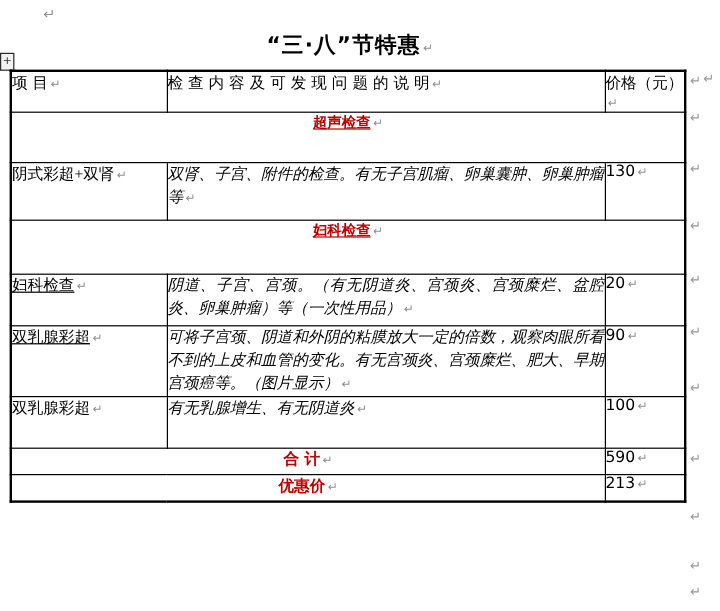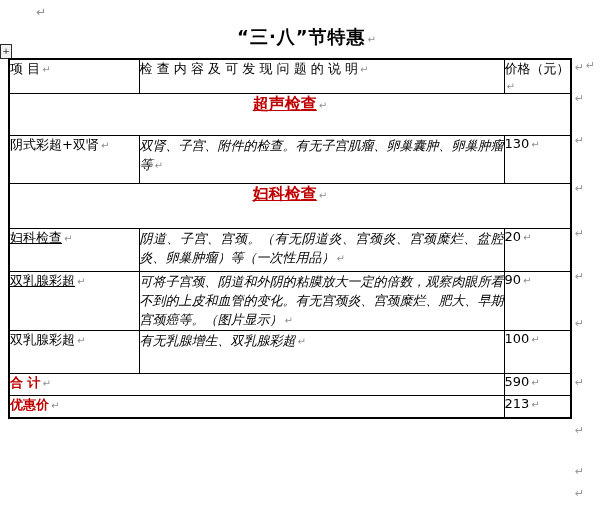--- a/index.html
+++ b/index.html
@@ -8,44 +8,44 @@
     font-family:"DejaVu Sans","Liberation Sans",sans-serif;color:#000;
   }
   .page{position:absolute;inset:0;}
   
   .pm{color:#8f8f8f;font-size:10px;margin-left:2px;font-weight:normal;text-decoration:none;display:inline-block;}
   .pm-top{position:absolute;left:36px;top:5px;font-size:12px;color:#8f8f8f;}
   .row-mark{position:absolute;color:#9a9a9a;font-size:11px;}
   
   .doc-title{
     position:absolute;top:25px;left:0;width:584px;text-align:center;
-    font-size:18px;font-weight:bold;letter-spacing:1px;margin-left:15px;
+    font-size:18px;font-weight:bold;letter-spacing:1px;
   }
   
   .tbl-handle{
     position:absolute;left:0px;top:44px;width:10px;height:13px;
     border:1px solid #2a2a2a;background:#f2f2f2;font-size:9px;line-height:12px;
     text-align:center;color:#2a2a2a;overflow:hidden;
   }
   
   table.price{
     position:absolute;left:8px;top:58px;width:562px;
     border-collapse:collapse;table-layout:fixed;
     border:2px solid #000;font-size:13px;
   }
   table.price td,table.price th{border:1px solid #000;padding:0;vertical-align:top;overflow:hidden;}
   th.h{font-weight:normal;text-align:left;vertical-align:middle;font-size:13px;}
-  td.item{padding:8px 3px 0 5px;line-height:18px;}
+  td.item{padding:8px 3px 0 5px;line-height:18px;font-family:Liberation Serif, serif;}
   td.desc{padding:3px 6px 0 7px;line-height:19px;text-align:justify;font-style:italic;}
   td.price-cell{text-align:left;vertical-align:middle;}
   td.section{vertical-align:top;text-align:center;padding-top:6px;}
   .red{color:#c00000;font-weight:bold;}
   .u{text-decoration:underline;}
-  td.total-label{text-align:left;vertical-align:middle;}
-  .section .lbl{font-size:16px;}
+  td.total-label{text-align:center;vertical-align:middle;}
+  .section .lbl{font-size:12px;}
 </style>
 </head>
 <body>
 
 <div class="page">
 
   <span class="pm-top">↵</span>
 
   <div class="doc-title">
     <span>“三·八”节特惠</span><span class="pm">↵</span>
@@ -90,21 +90,21 @@
 
     <tr style="height:59px">
       <td class="item"><span class="u">双乳腺彩超</span><span class="pm">↵</span></td>
       <td class="desc"><span>可将子宫颈、阴道和外阴的粘膜放大一定的倍数，观察肉眼所看不到的上皮和血管的变化。有无宫颈炎、宫颈糜烂、肥大、早期宫颈癌等。（图片显示）</span><span class="pm">↵</span></td>
       <td class="price-cell"><span>90</span><span class="pm">↵</span></td>
     </tr>
 
 
     <tr style="height:43px">
       <td class="item"><span>双乳腺彩超</span><span class="pm">↵</span></td>
-      <td class="desc"><span>有无乳腺增生、双乳腺彩超</span><span class="pm">↵</span></td>
+      <td class="desc"><span>有无乳腺增生、有无阴道炎</span><span class="pm">↵</span></td>
       <td class="price-cell"><span>100</span><span class="pm">↵</span></td>
     </tr>
 
     <tr style="height:22px">
       <td class="total-label" colspan="2"><span class="red lbl">合  计</span><span class="pm">↵</span></td>
       <td class="price-cell"><span>590</span><span class="pm">↵</span></td>
     </tr>
 
     <tr style="height:22px">
       <td class="total-label" colspan="2"><span class="red lbl">优惠价</span><span class="pm">↵</span></td>

